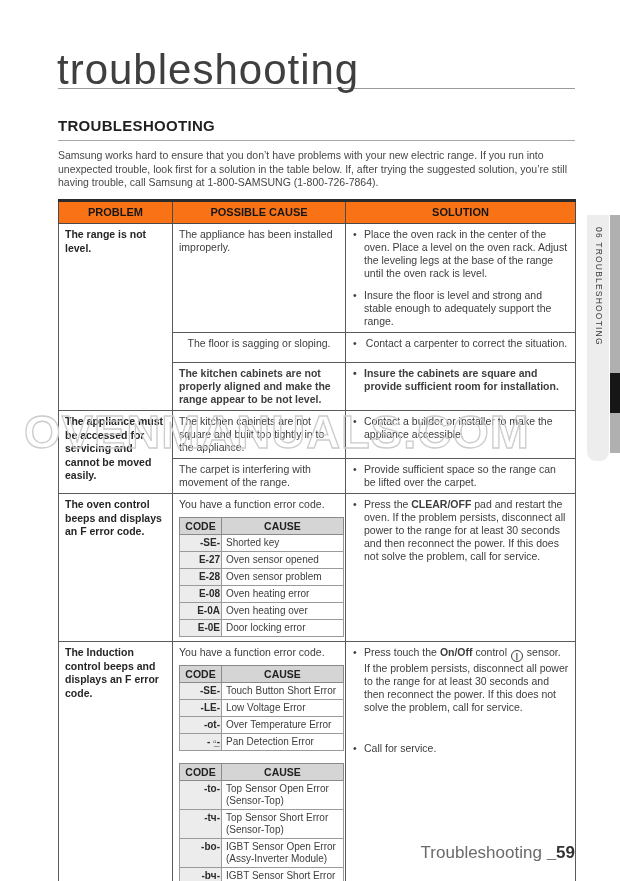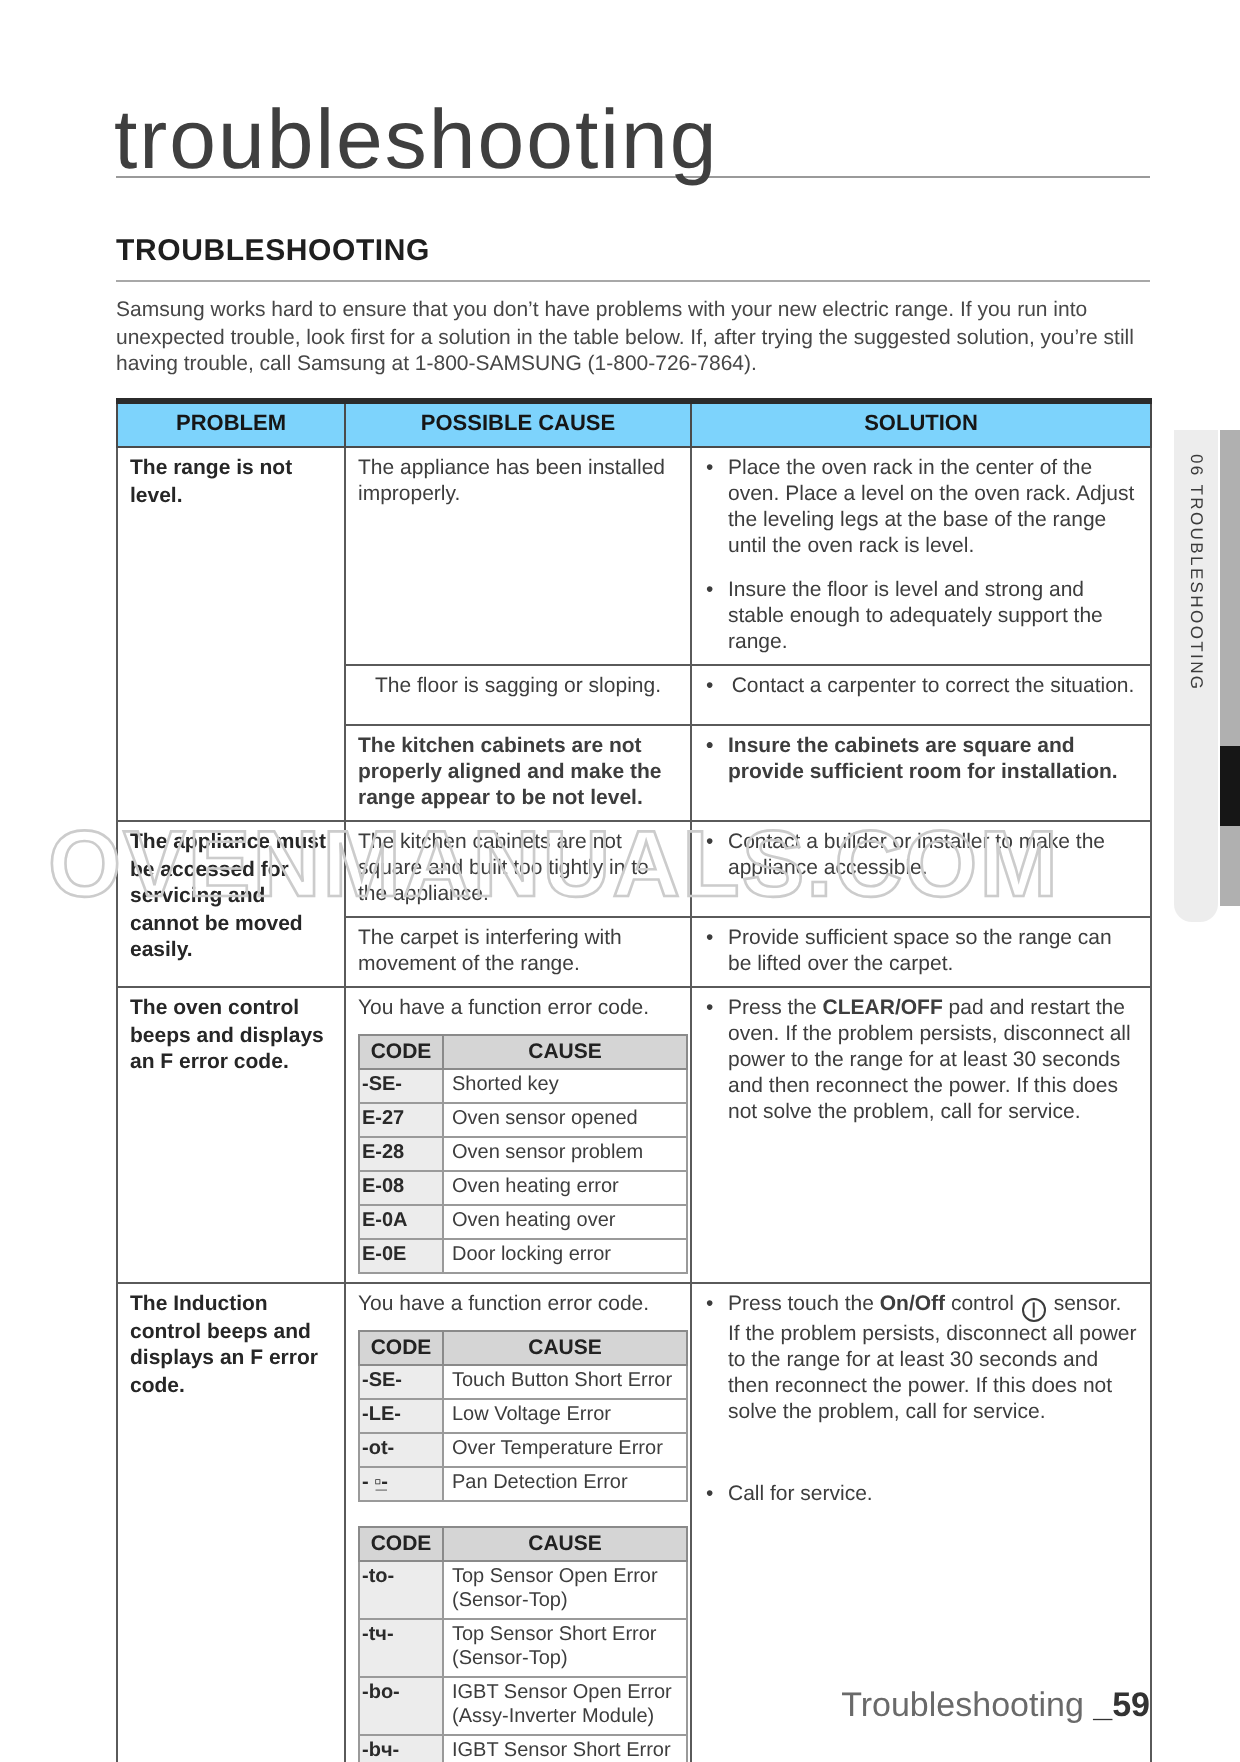--- a/index.html
+++ b/index.html
@@ -21,39 +21,39 @@
 
   .intro { left:58px; top:149px; width:517px; font-size:10.5px; line-height:13.5px; color:#474747; }
 
   
   table.main {
     position:absolute; left:58px; top:199px; width:517px;
     border-collapse:collapse; table-layout:fixed;
     font-size:10.5px; line-height:13px; color:#3d3d3d;
   }
   table.main th {
-    background:#7dd3fc; border:1px solid #4a4a4a; border-top:3px solid #2b2b2b;
+    background:#f97316; border:1px solid #4a4a4a; border-top:3px solid #2b2b2b;
     font-size:11px; color:#161616; padding:4px 2px;
   }
   table.main td { border:1px solid #5a5a5a; vertical-align:top; padding:4px 6px; }
   td.problem-cell { font-weight:bold; color:#262626; line-height:13.5px; padding-top:5px; }
 
   .bullet { position:relative; padding-left:12px; margin-bottom:9px; }
   .bullet::before { content:"\2022"; position:absolute; left:1px; top:0; }
   .solution-cell .bullet:last-child { margin-bottom:0; }
   .bullet-gap { margin-top:28px; }
 
   
   table.codes {
     border-collapse:collapse; table-layout:fixed; width:164px; margin-top:6px;
     font-size:10px; line-height:12px;
   }
   table.codes th { background:#d5d5d5; border:1px solid #8a8a8a; border-top:1px solid #8a8a8a; font-size:10.5px; padding:2px; color:#222;margin-top:19px; }
   table.codes td { border:1px solid #9a9a9a; padding:2px 4px; vertical-align:top; }
-  table.codes td.code { background:#ececec; font-weight:bold; text-align:left; padding:2px 1px; color:#2a2a2a; }
+  table.codes td.code { background:#ececec; font-weight:bold; text-align:right; padding:2px 1px; color:#2a2a2a; }
   table.codes.second { margin-top:12px; }
 
   .power {
     display:inline-block; width:10px; height:10px; border:1px solid #3c3c3c; border-radius:50%;
     text-align:center; line-height:9px; font-size:8px; font-weight:bold; vertical-align:-2px; margin:0 1px;
   }
 
   
   .side-tab {
     left:587px; top:215px; width:22px; height:246px; background:#ededed;

